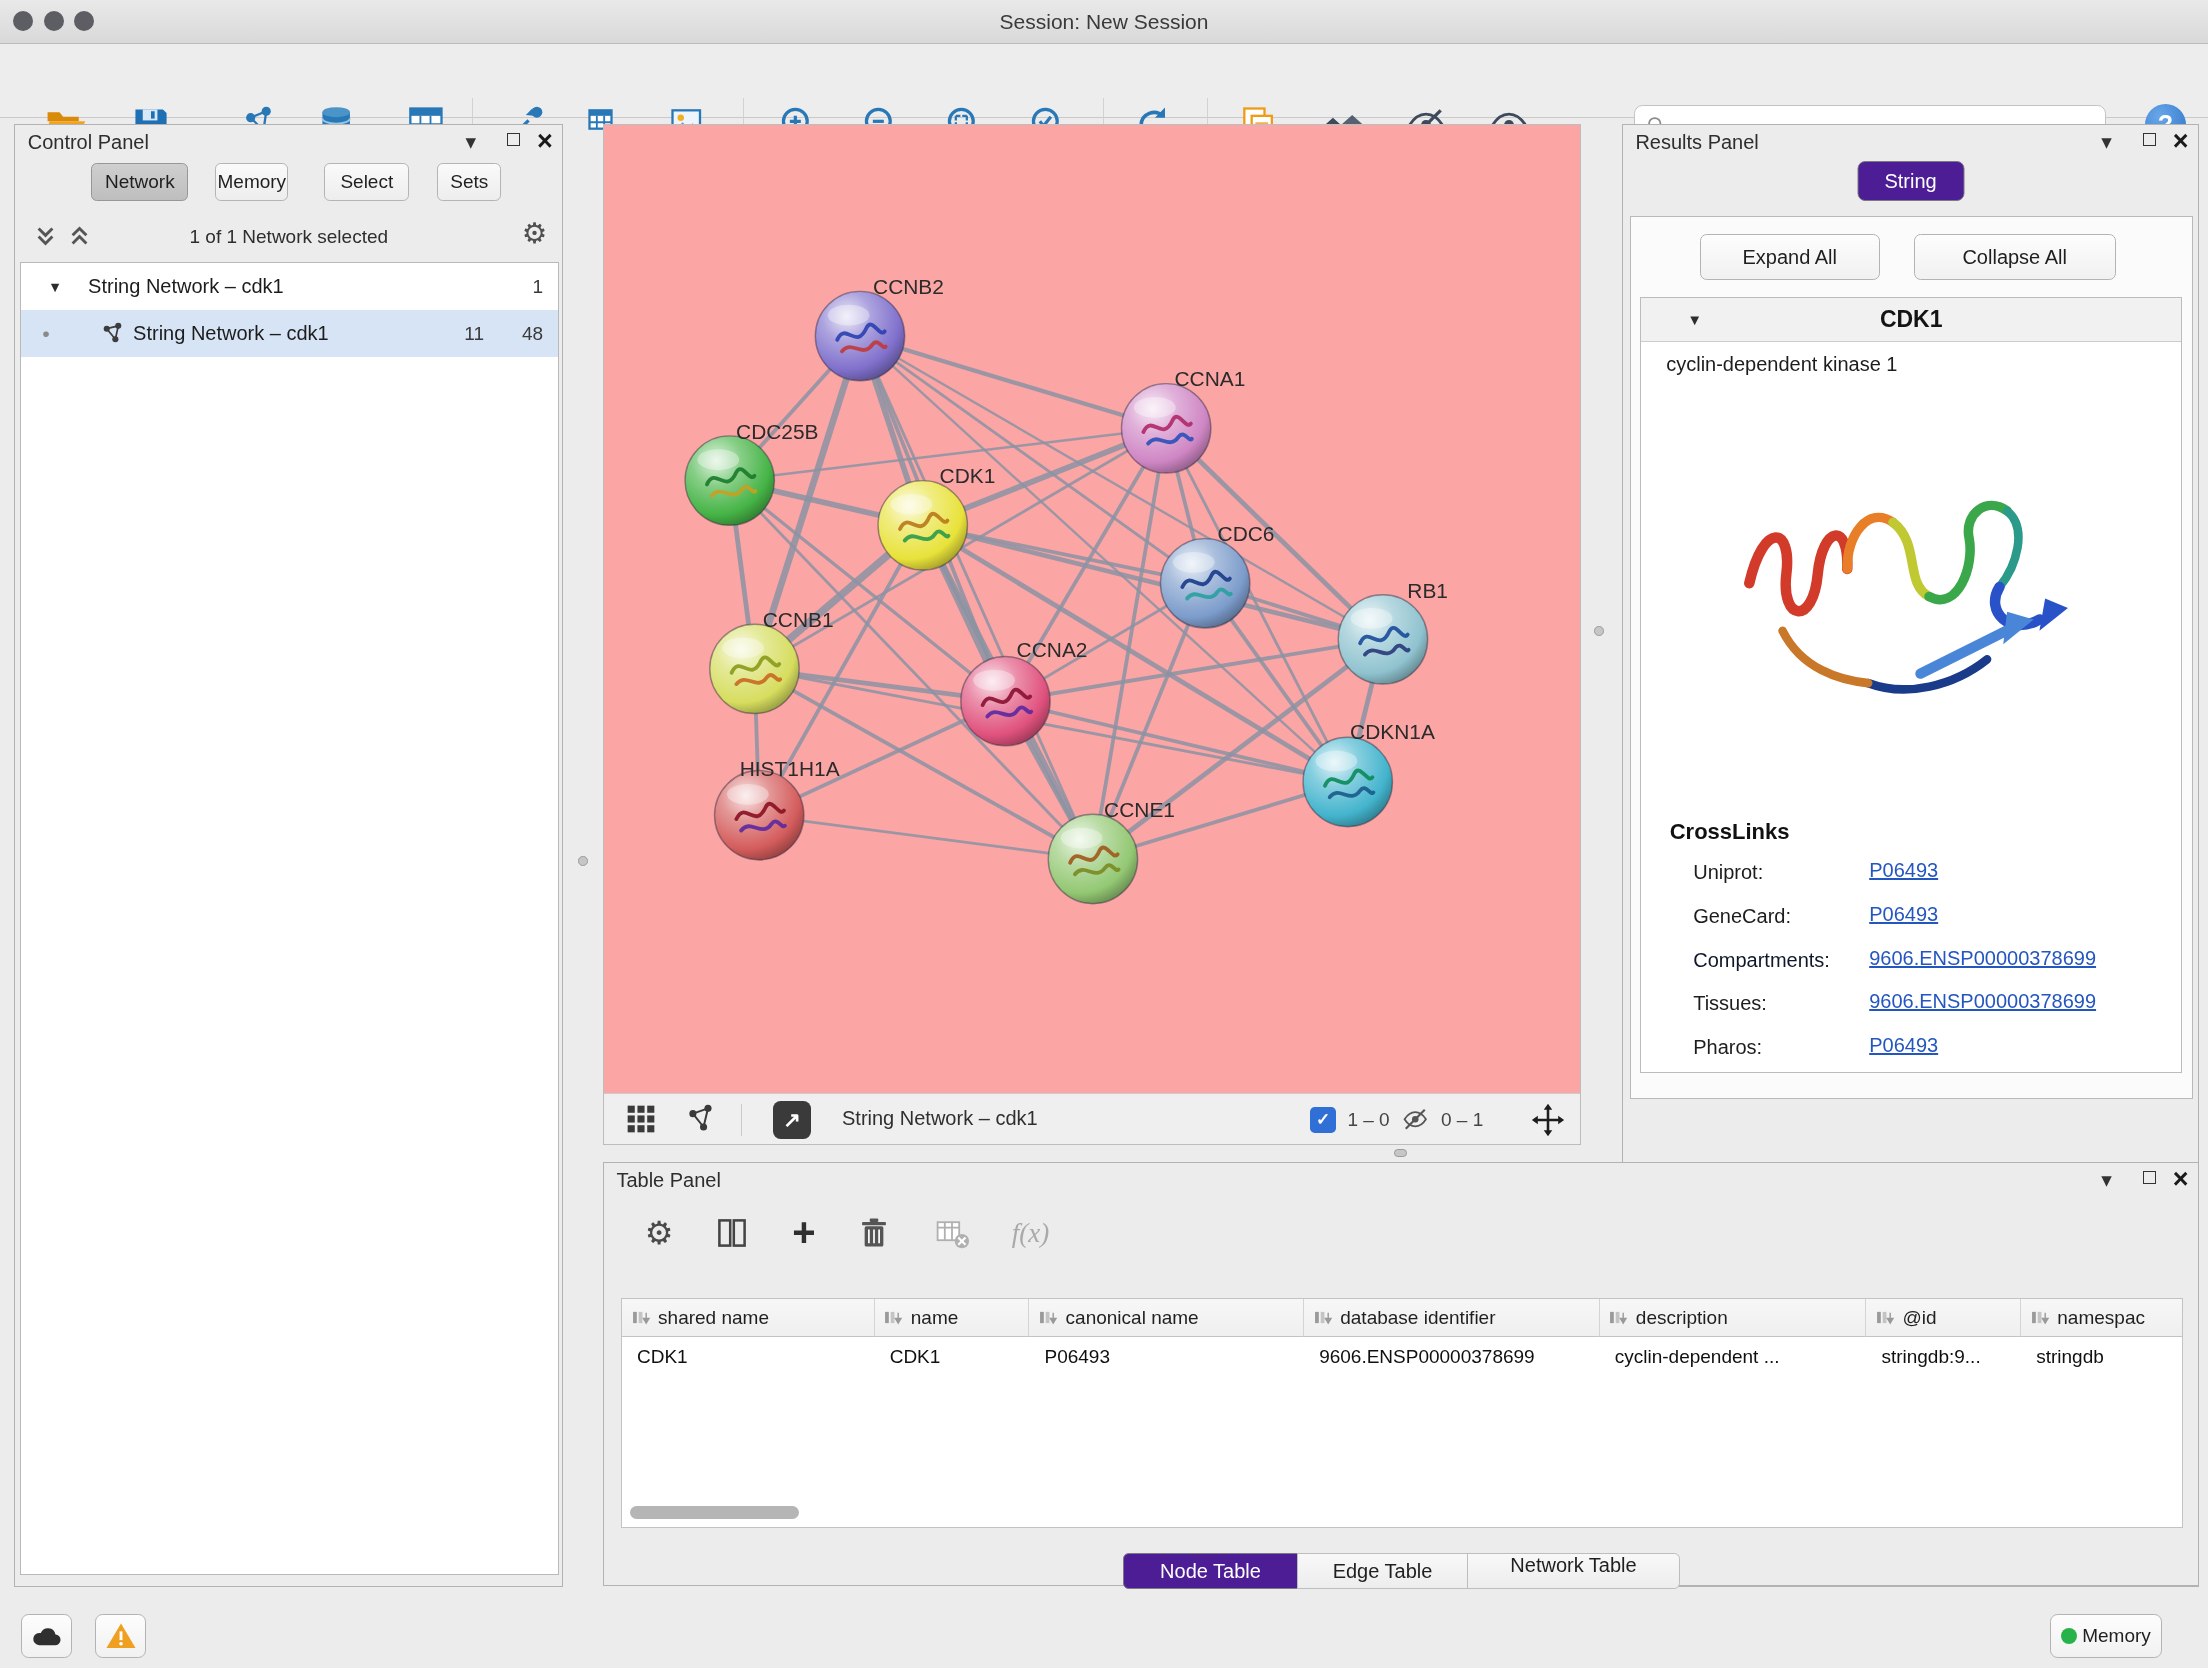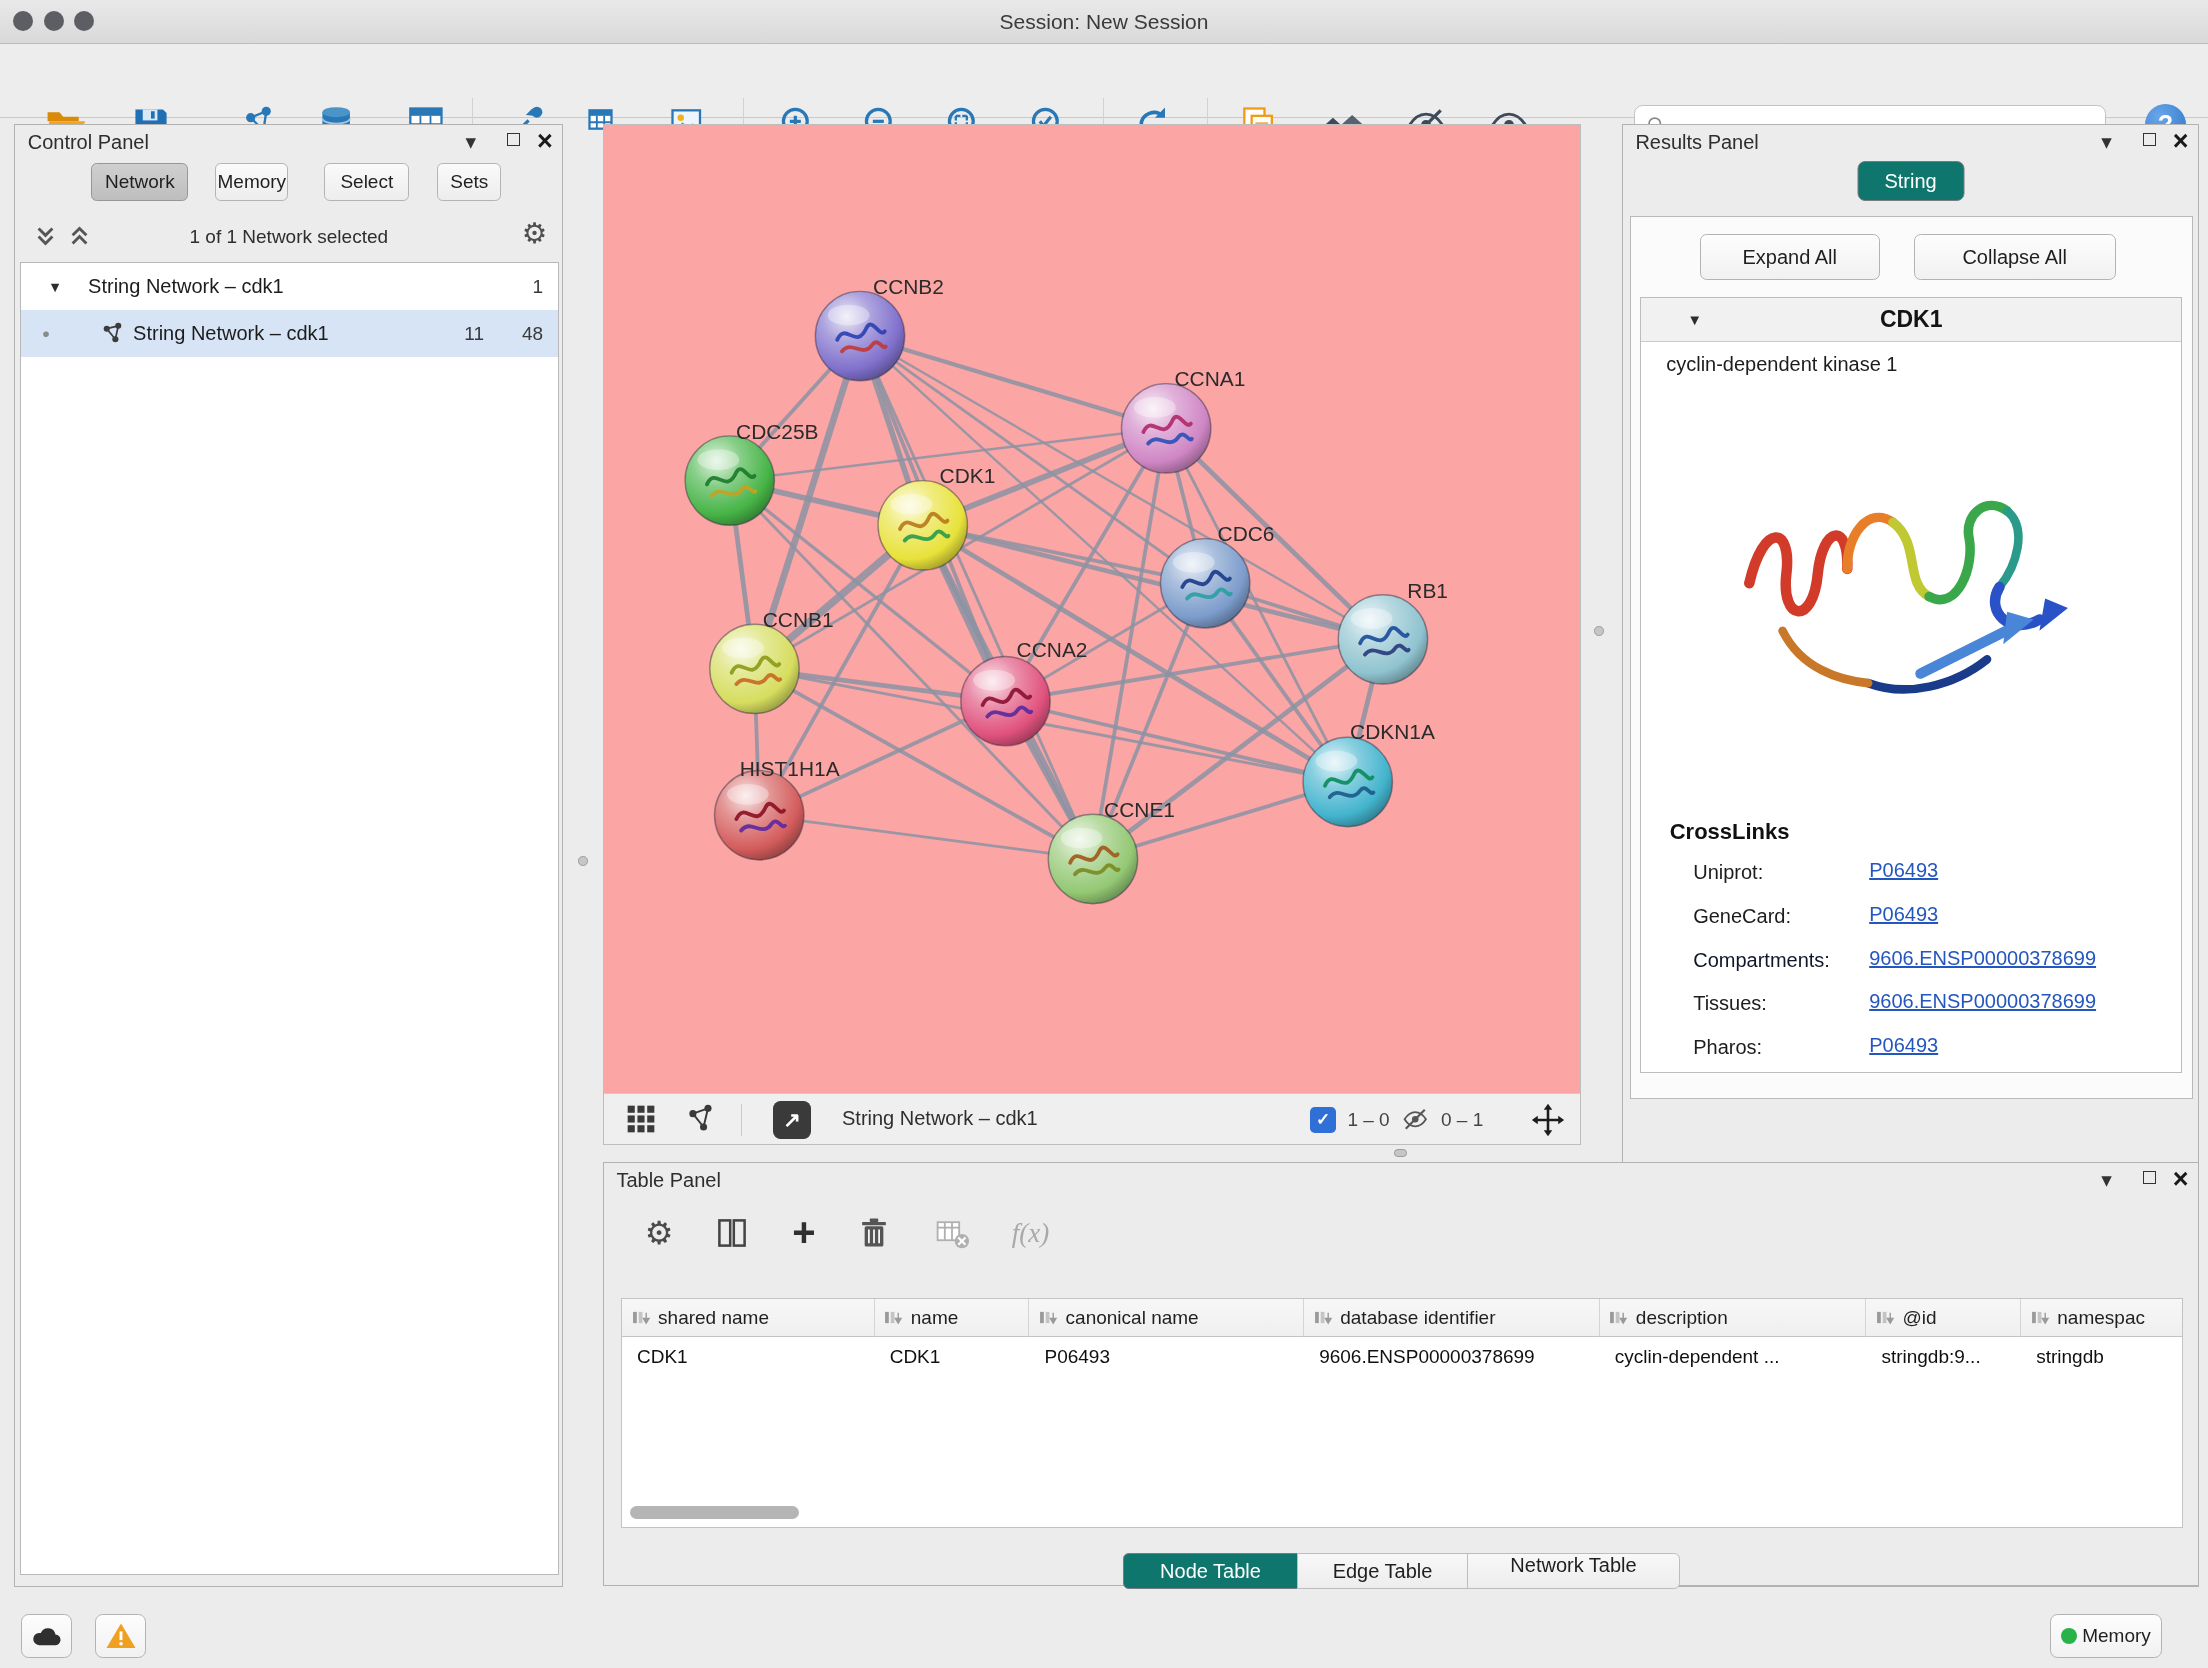--- a/index.html
+++ b/index.html
@@ -19,21 +19,21 @@
   .panel{position:absolute;background:#ececec;border:1px solid #b2b2b2}
   .phdr-title{position:absolute;left:12.4px;top:5.7px;font-size:20px;color:#2e2e2e}
   .ph-ic{position:absolute;display:flex;align-items:center;justify-content:center}
   .collapse-ic{font-size:21px;color:#333;line-height:1}
   .float-ic{width:13.3px;height:13.3px;border:1.9px solid #333}
   .close-ic{font-size:27px;font-weight:bold;color:#1a1a1a;line-height:1}
   .ctab{position:absolute;top:38px;height:38px;display:flex;align-items:center;justify-content:center;font-size:19px;border:1px solid #b4b4b4;border-radius:5.7px;background:linear-gradient(#fafafa,#ededed);color:#1f1f1f}
   .ctab.sel{background:linear-gradient(#cfcfcf,#bebebe);border-color:#979797}
   .btn{display:flex;align-items:center;justify-content:center;font-size:20px;background:linear-gradient(#fdfdfd,#f1f1f1);border:1px solid #b3b3b3;border-radius:6.7px;color:#1f1f1f}
   .link{color:#2456c0;text-decoration:underline;font-size:20px}
-  .gray-tab{background:#0f766e;color:#fff;border:1px solid #7a7a80}
+  .gray-tab{background:#4c1d95;color:#fff;border:1px solid #7a7a80}
   .light-tab{background:linear-gradient(#f8f8f8,#ededed);color:#1f1f1f;border:1px solid #bdbdbd}
   .thead-cell{display:flex;align-items:center;gap:7.6px;background:linear-gradient(#f7f7f7,#efefef);border-right:1px solid #d4d4d4;border-bottom:1px solid #c3c3c3;padding-left:9.5px;font-size:19px;color:#1f1f1f;height:38px;overflow:hidden;white-space:nowrap}
   .tcell{font-size:19px;color:#101010;padding-left:15px;display:flex;align-items:center;height:40px;overflow:hidden;white-space:nowrap}
   .treerow{position:absolute;left:0;width:100%;height:47px;display:flex;align-items:center}
   .dot-handle{position:absolute;width:9.5px;height:9.5px;border-radius:50%;background:#c6c6c6;border:1px solid #9b9b9b}
 </style>
 </head>
 <body>
 
 <div class="titlebar">

